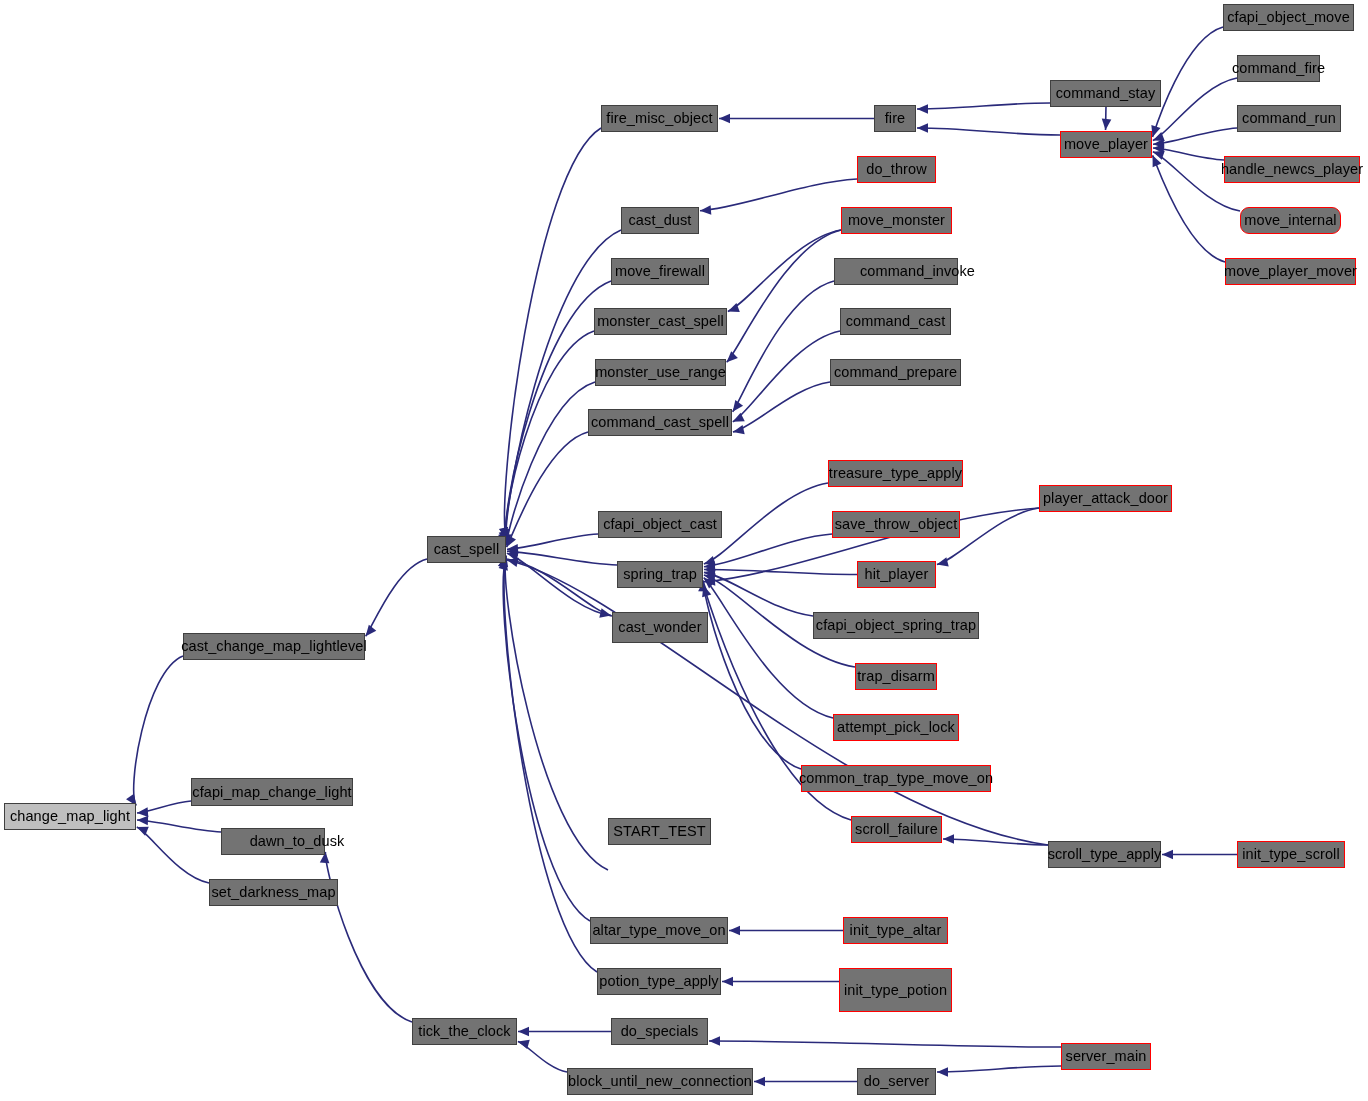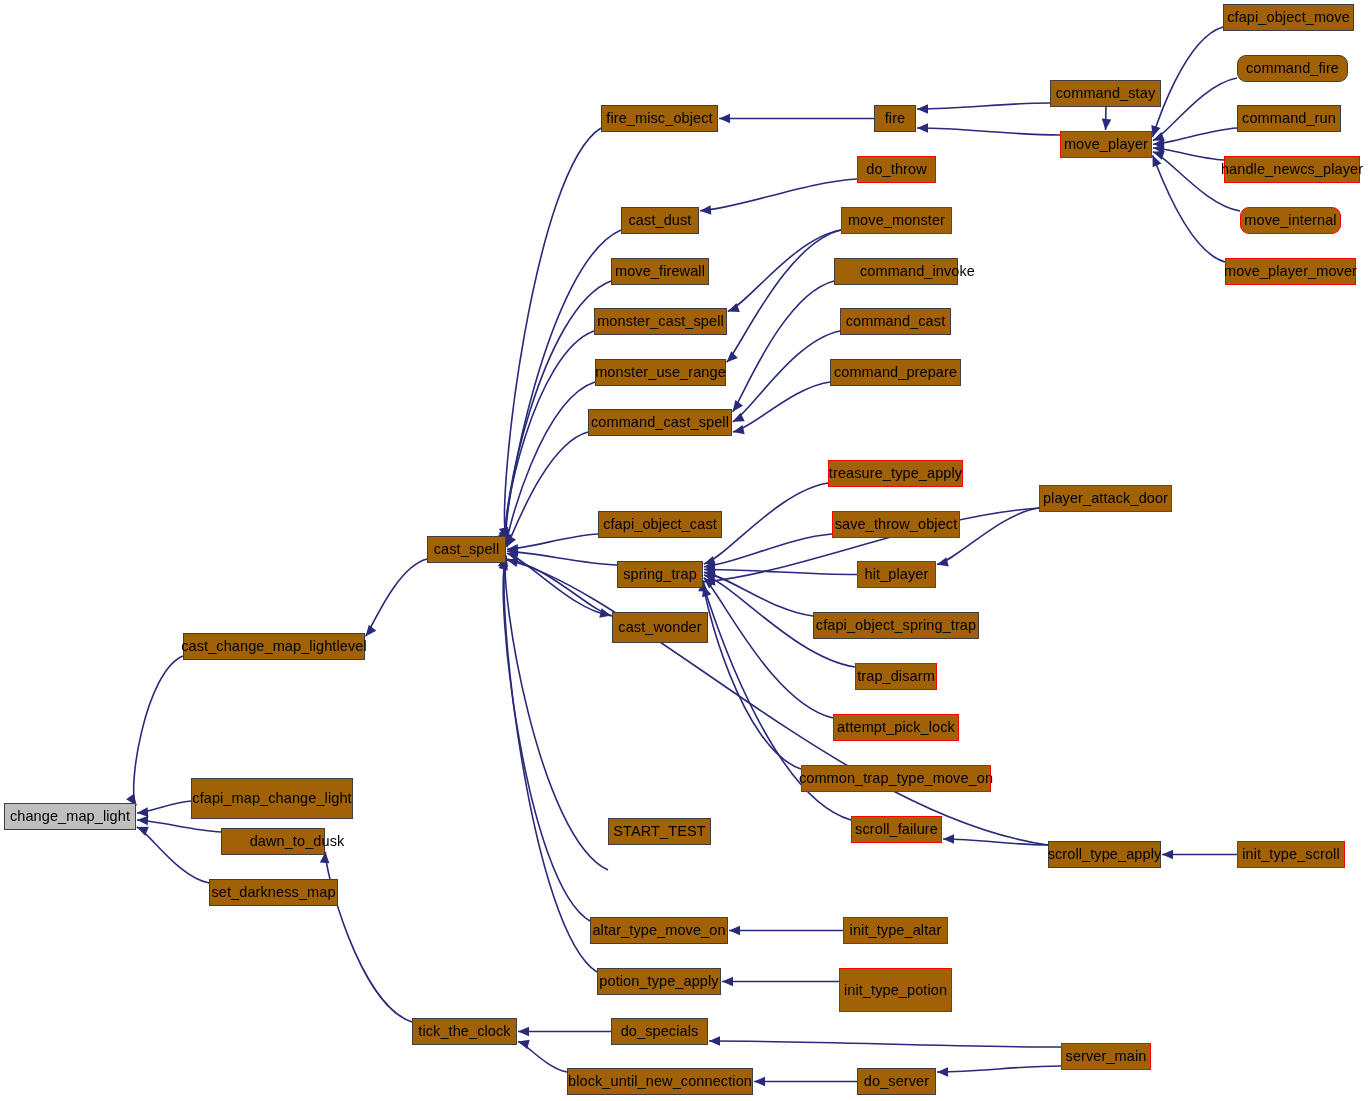--- a/index.html
+++ b/index.html
@@ -30,21 +30,21 @@
   .arrowhead {
     fill: #2a2a7a;
     stroke: none;
   }
   .node {
     position: absolute;
     box-sizing: border-box;
     display: flex;
     align-items: center;
     justify-content: center;
-    background: #a16207;
+    background: #737373;
     border: 1px solid #000000;
     font-size: 14.5px;
     color: #000000;
     white-space: nowrap;
     line-height: 1;
     letter-spacing: 0.1px;
   }
   .node.red {
     border: 1.6px solid #ff0000;
   }
@@ -175,21 +175,21 @@
       <path d="M1225,262 C1186.1687499999998,251.25 1156.96875,165.25 1152.5617836721299,155.32728417471168" class="edge"></path>
       <polygon points="1152.5617836721299,155.32728417471168 1161.4134677075997,163.4320784186273 1152.6398501533652,167.32869682591686" class="arrowhead"></polygon>
     </svg>
   <div id="node-layer">
       <div class="node current" style="left: 4px; top: 803px; width: 132px; height: 27px;">
         <span class="node-label">change_map_light</span>
       </div>
       <div class="node dark" style="left: 183px; top: 633px; width: 182px; height: 27px;">
         <span class="node-label">cast_change_map_lightlevel</span>
       </div>
-      <div class="node dark" style="left: 191px; top: 778px; width: 162px; height: 41px;">
+      <div class="node dark" style="left: 191px; top: 778px; width: 162px; height: 28px;">
         <span class="node-label">cfapi_map_change_light</span>
       </div>
       <div class="node dark" style="left: 221px; top: 828px; width: 104px; height: 27px; padding-left: 48px;">
         <span class="node-label">dawn_to_dusk</span>
       </div>
       <div class="node dark" style="left: 209px; top: 879px; width: 129px; height: 27px;">
         <span class="node-label">set_darkness_map</span>
       </div>
       <div class="node dark" style="left: 427px; top: 536px; width: 79px; height: 27px;">
         <span class="node-label">cast_spell</span>
@@ -301,21 +301,21 @@
       </div>
       <div class="node dark" style="left: 1050px; top: 80px; width: 111px; height: 27px;">
         <span class="node-label">command_stay</span>
       </div>
       <div class="node red" style="left: 1060px; top: 131px; width: 92px; height: 27px;">
         <span class="node-label">move_player</span>
       </div>
       <div class="node dark" style="left: 1223px; top: 4px; width: 131px; height: 27px;">
         <span class="node-label">cfapi_object_move</span>
       </div>
-      <div class="node dark" style="left: 1237px; top: 55px; width: 111px; height: 27px; border-radius: 9px;">
+      <div class="node dark" style="left: 1237px; top: 55px; width: 83px; height: 27px;">
         <span class="node-label">command_fire</span>
       </div>
       <div class="node dark" style="left: 1237px; top: 105px; width: 104px; height: 27px;">
         <span class="node-label">command_run</span>
       </div>
       <div class="node red" style="left: 1224px; top: 156px; width: 136px; height: 27px;">
         <span class="node-label">handle_newcs_player</span>
       </div>
       <div class="node red" style="left: 1240px; top: 207px; width: 101px; height: 27px; border-radius: 9px;">
         <span class="node-label">move_internal</span>

